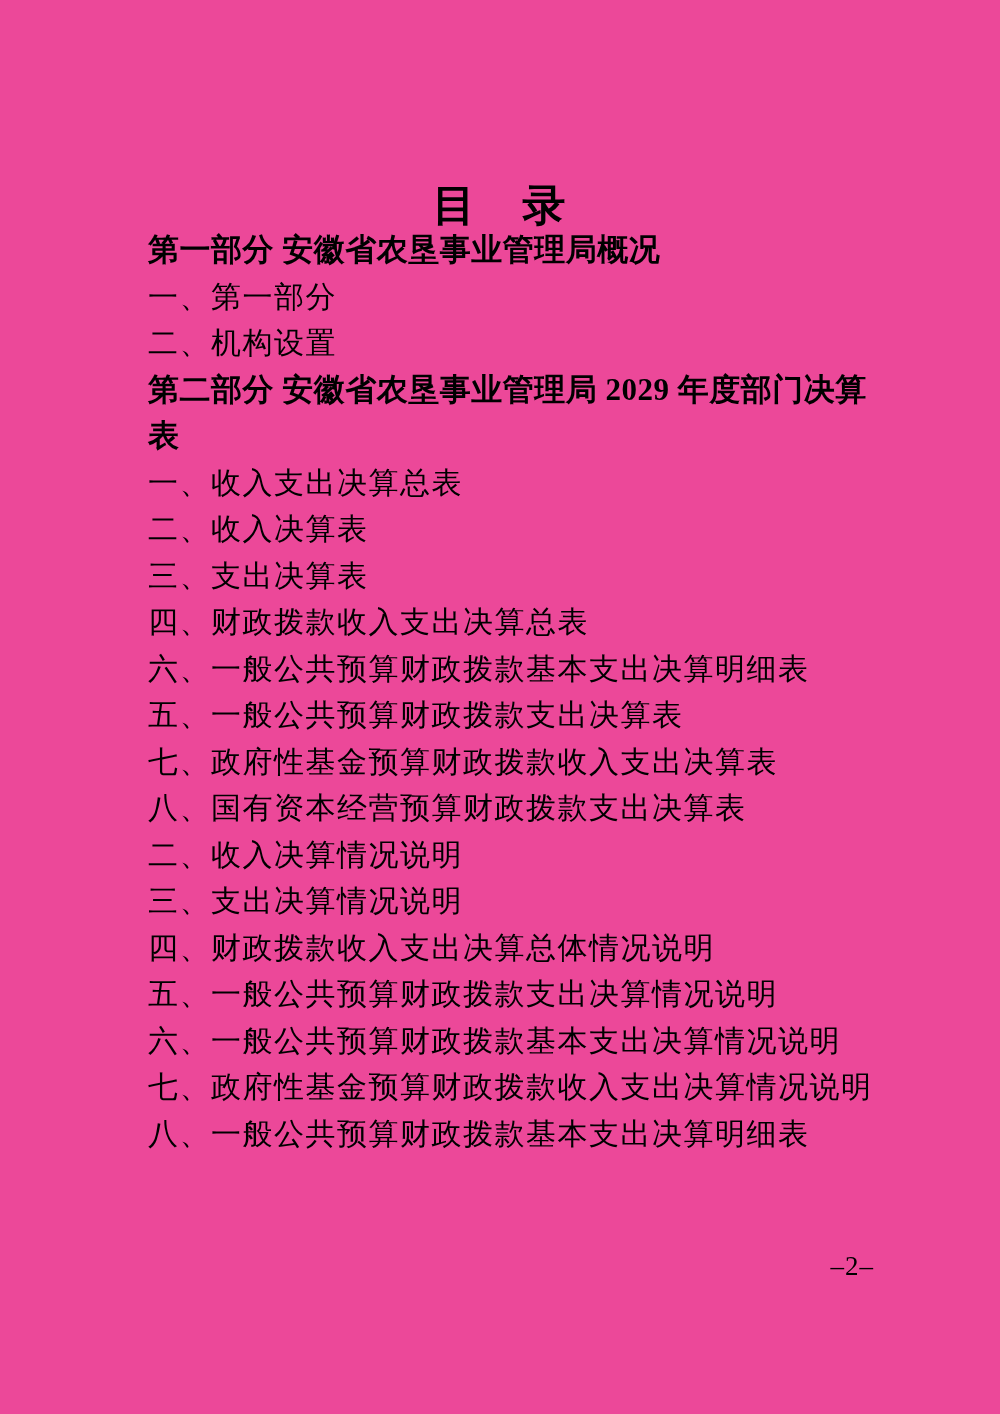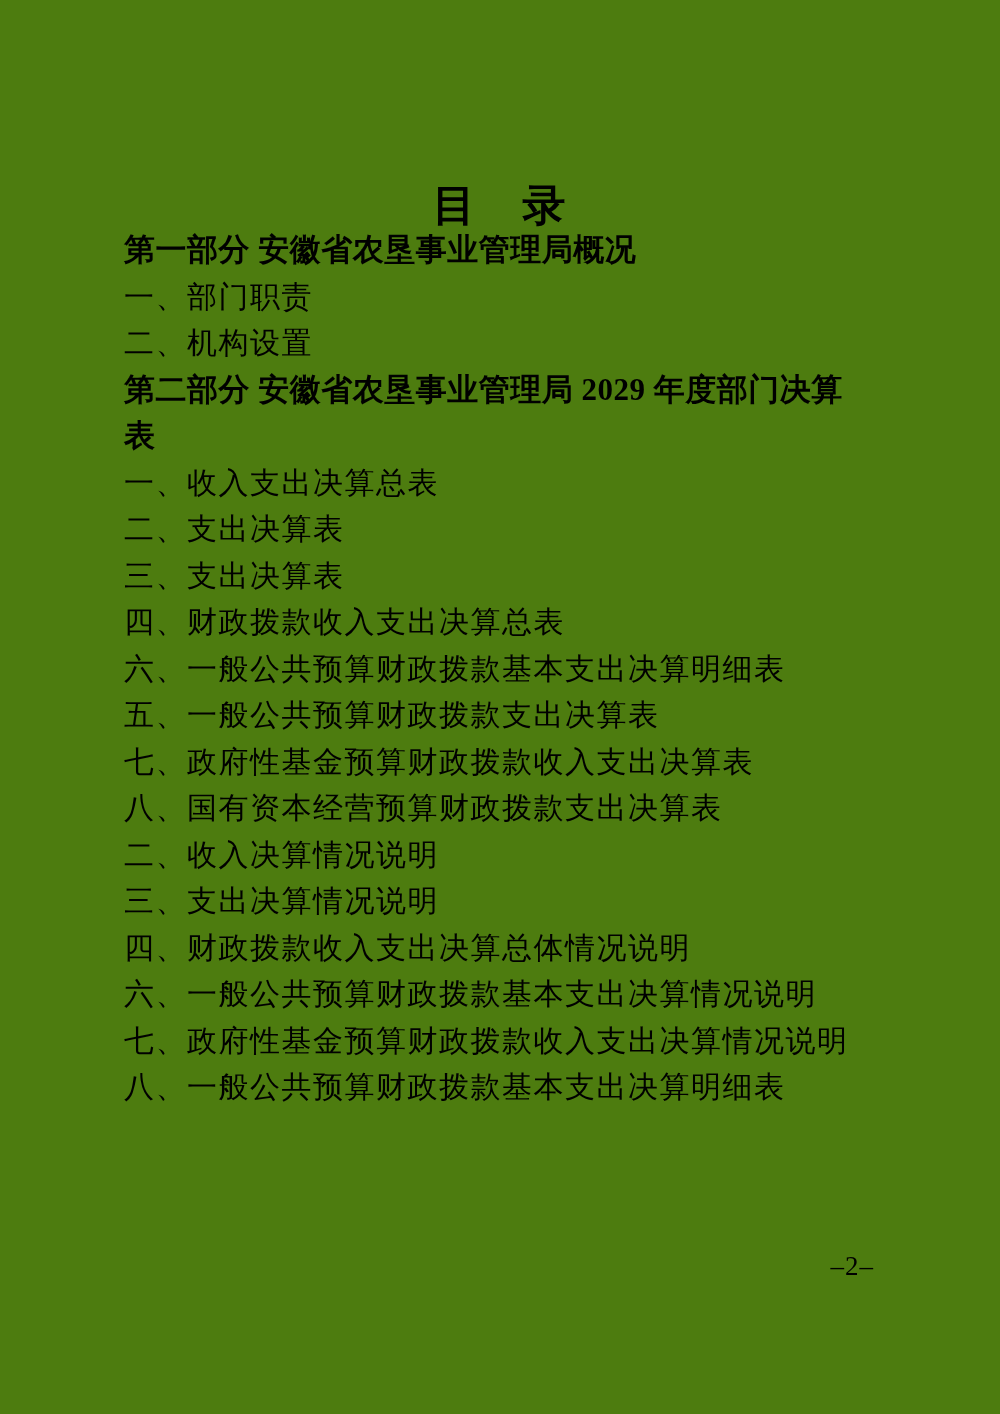--- a/index.html
+++ b/index.html
@@ -11,38 +11,38 @@
     width: 1000px;
     height: 1414px;
     position: relative;
     font-family: "Liberation Serif", "DejaVu Serif", serif;
     color: #000000;
     overflow: hidden;
   }
   .page {
     position: absolute;
     inset: 0;
-    background: #4d7c0f;
+    background: #ec4899;
   }
   .doc-title {
     position: absolute;
     top: 181px;
     left: 0;
     width: 1000px;
     margin: 0;
     text-align: center;
     font-size: 43px;
     font-weight: bold;
     line-height: 49px;
     letter-spacing: 2px;
     white-space: pre;
   }
   .content {
     position: absolute;
-    left: 124px;
+    left: 148px;
     top: 227px;
     width: 742px;
   }
   .sec-heading {
     font-size: 31px;
     font-weight: bold;
     line-height: 46.5px;
     letter-spacing: 0.5px;
   }
   .toc-item {
@@ -64,38 +64,39 @@
 <body>
 
 <div class="page">
 
   <h1 class="doc-title">目　录</h1>
 
   <div class="content">
 
     <div class="sec-heading">第一部分 安徽省农垦事业管理局概况</div>
 
-    <div class="toc-item">一、部门职责</div>
+    <div class="toc-item">一、第一部分</div>
     <div class="toc-item">二、机构设置</div>
 
     <div class="sec-heading">第二部分 安徽省农垦事业管理局 2029 年度部门决算表</div>
 
     <div class="toc-item">一、收入支出决算总表</div>
-    <div class="toc-item">二、支出决算表</div>
+    <div class="toc-item">二、收入决算表</div>
     <div class="toc-item">三、支出决算表</div>
     <div class="toc-item">四、财政拨款收入支出决算总表</div>
     <div class="toc-item">六、一般公共预算财政拨款基本支出决算明细表</div>
     <div class="toc-item">五、一般公共预算财政拨款支出决算表</div>
     <div class="toc-item">七、政府性基金预算财政拨款收入支出决算表</div>
     <div class="toc-item">八、国有资本经营预算财政拨款支出决算表</div>
 
 
     <div class="toc-item">二、收入决算情况说明</div>
     <div class="toc-item">三、支出决算情况说明</div>
     <div class="toc-item">四、财政拨款收入支出决算总体情况说明</div>
+    <div class="toc-item">五、一般公共预算财政拨款支出决算情况说明</div>
     <div class="toc-item">六、一般公共预算财政拨款基本支出决算情况说明</div>
     <div class="toc-item">七、政府性基金预算财政拨款收入支出决算情况说明</div>
     <div class="toc-item">八、一般公共预算财政拨款基本支出决算明细表</div>
 
   </div>
 
   <div class="page-number">–2–</div>
 
 </div>
 

